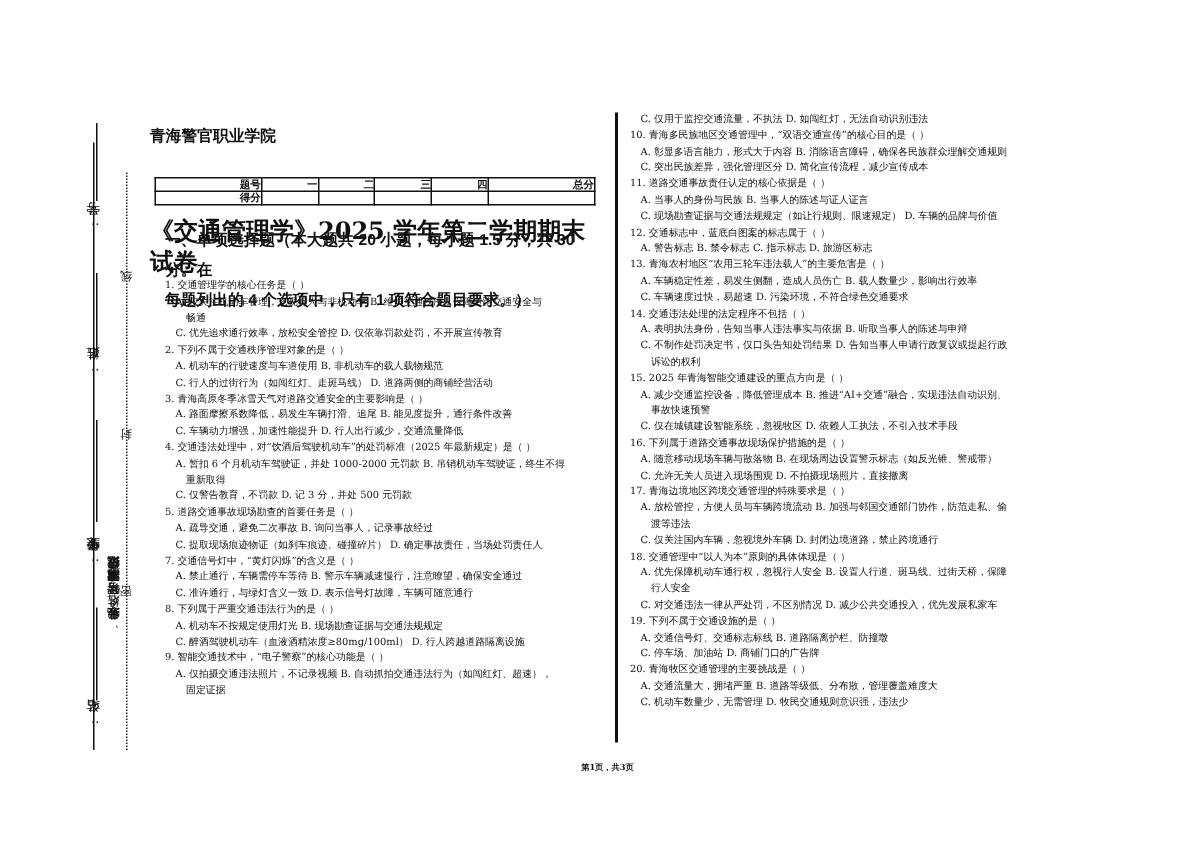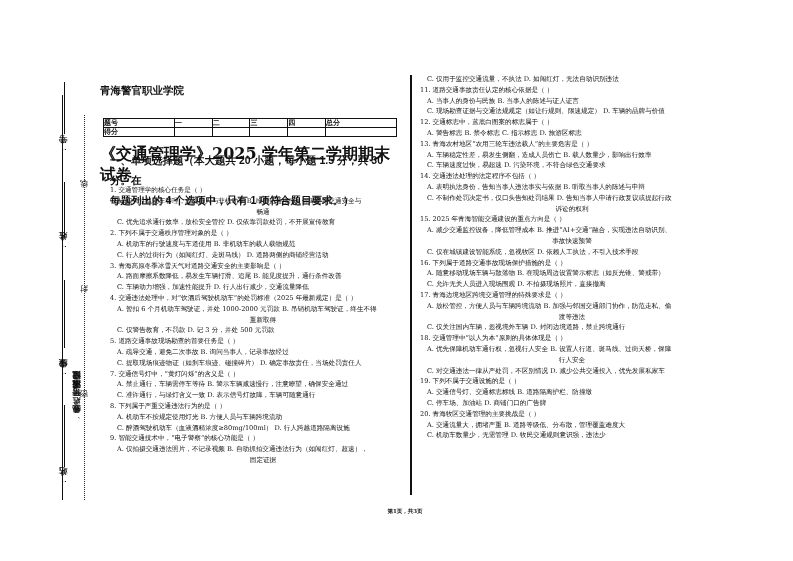--- a/index.html
+++ b/index.html
@@ -15,30 +15,30 @@
   .vline { position:absolute; width:1px; background:#111; }
   .dot-mark { position:absolute; font-size:8px; writing-mode:vertical-rl; transform:rotate(180deg); background:#fff; line-height:9px; }
 
   
   .divider { position:absolute; left:410px; top:75px; width:1.5px; height:420px; background:#111; }
 
   
   .title1 { position:absolute; left:100px; top:84px; width:300px; text-align:left; font-size:10.5px; font-weight:bold; }
   .title2 { position:absolute; left:100px; top:103px; width:300px; text-align:left; font-size:16px; font-weight:bold;margin-top:41px; }
   table.score { position:absolute; left:103px; top:118px; width:294px; border-collapse:collapse; font-size:7px; font-weight:bold; }
-  table.score td { border:1px solid #111; height:8px; padding:0; text-align:left; line-height:8px; }
+  table.score td { border:1px solid #111; height:8px; padding:0; text-align:right; line-height:8px; }
 
   .section { position:absolute; left:110px; top:150px; width:290px; font-size:10.5px; font-weight:bold; line-height:20px; font-family:Liberation Sans, sans-serif; }
 
   .col { position:absolute; font-size:6.6px; line-height:10.8px; }
   .col-left { left:110px; top:185px; width:292px; }
   .col-right { left:420px; top:74px; width:290px; }
   .q { margin:0; padding:0; }
   .opt { padding-left:7px; margin:0; }
-  .opt-cont { padding-left:14px; margin:0;text-align:center; }
+  .opt-cont { padding-left:14px; margin:0; }
 
   .footer { position:absolute; left:375px; top:508px; width:60px; text-align:center; font-size:5.5px; font-weight:bold; }
 </style>
 </head>
 <body>
 
 <div class="page">
 
   <div class="bind-solid"></div>
   <div class="bind-dots"></div>
@@ -118,32 +118,37 @@
       <p class="opt">A. 疏导交通，避免二次事故 B. 询问当事人，记录事故经过</p>
       <p class="opt">C. 提取现场痕迹物证（如刹车痕迹、碰撞碎片） D. 确定事故责任，当场处罚责任人</p>
     </div>
     <div>
       <p class="q">7. 交通信号灯中，“黄灯闪烁”的含义是（ ）</p>
       <p class="opt">A. 禁止通行，车辆需停车等待 B. 警示车辆减速慢行，注意瞭望，确保安全通过</p>
       <p class="opt">C. 准许通行，与绿灯含义一致 D. 表示信号灯故障，车辆可随意通行</p>
     </div>
     <div>
       <p class="q">8. 下列属于严重交通违法行为的是（ ）</p>
-      <p class="opt">A. 机动车不按规定使用灯光 B. 方便人员与车辆跨境流动</p>
+      <p class="opt">A. 机动车不按规定使用灯光 B. 现场勘查证据与交通法规规定</p>
       <p class="opt">C. 醉酒驾驶机动车（血液酒精浓度≥80mg/100ml） D. 行人跨越道路隔离设施</p>
     </div>
     <div>
       <p class="q">9. 智能交通技术中，“电子警察”的核心功能是（ ）</p>
       <p class="opt">A. 仅拍摄交通违法照片，不记录视频 B. 自动抓拍交通违法行为（如闯红灯、超速），</p>
       <p class="opt-cont">固定证据</p>
     </div>
   </div>
 
   <div class="col col-right">
     <p class="opt">C. 仅用于监控交通流量，不执法 D. 如闯红灯，无法自动识别违法</p>
+    <div>
+      <p class="q">10. 青海多民族地区交通管理中，“双语交通宣传”的核心目的是（ ）</p>
+      <p class="opt">A. 彰显多语言能力，形式大于内容 B. 消除语言障碍，确保各民族群众理解交通规则</p>
+      <p class="opt">C. 突出民族差异，强化管理区分 D. 简化宣传流程，减少宣传成本</p>
+    </div>
     <div>
       <p class="q">11. 道路交通事故责任认定的核心依据是（ ）</p>
       <p class="opt">A. 当事人的身份与民族 B. 当事人的陈述与证人证言</p>
       <p class="opt">C. 现场勘查证据与交通法规规定（如让行规则、限速规定） D. 车辆的品牌与价值</p>
     </div>
     <div>
       <p class="q">12. 交通标志中，蓝底白图案的标志属于（ ）</p>
       <p class="opt">A. 警告标志 B. 禁令标志 C. 指示标志 D. 旅游区标志</p>
     </div>
     <div>

